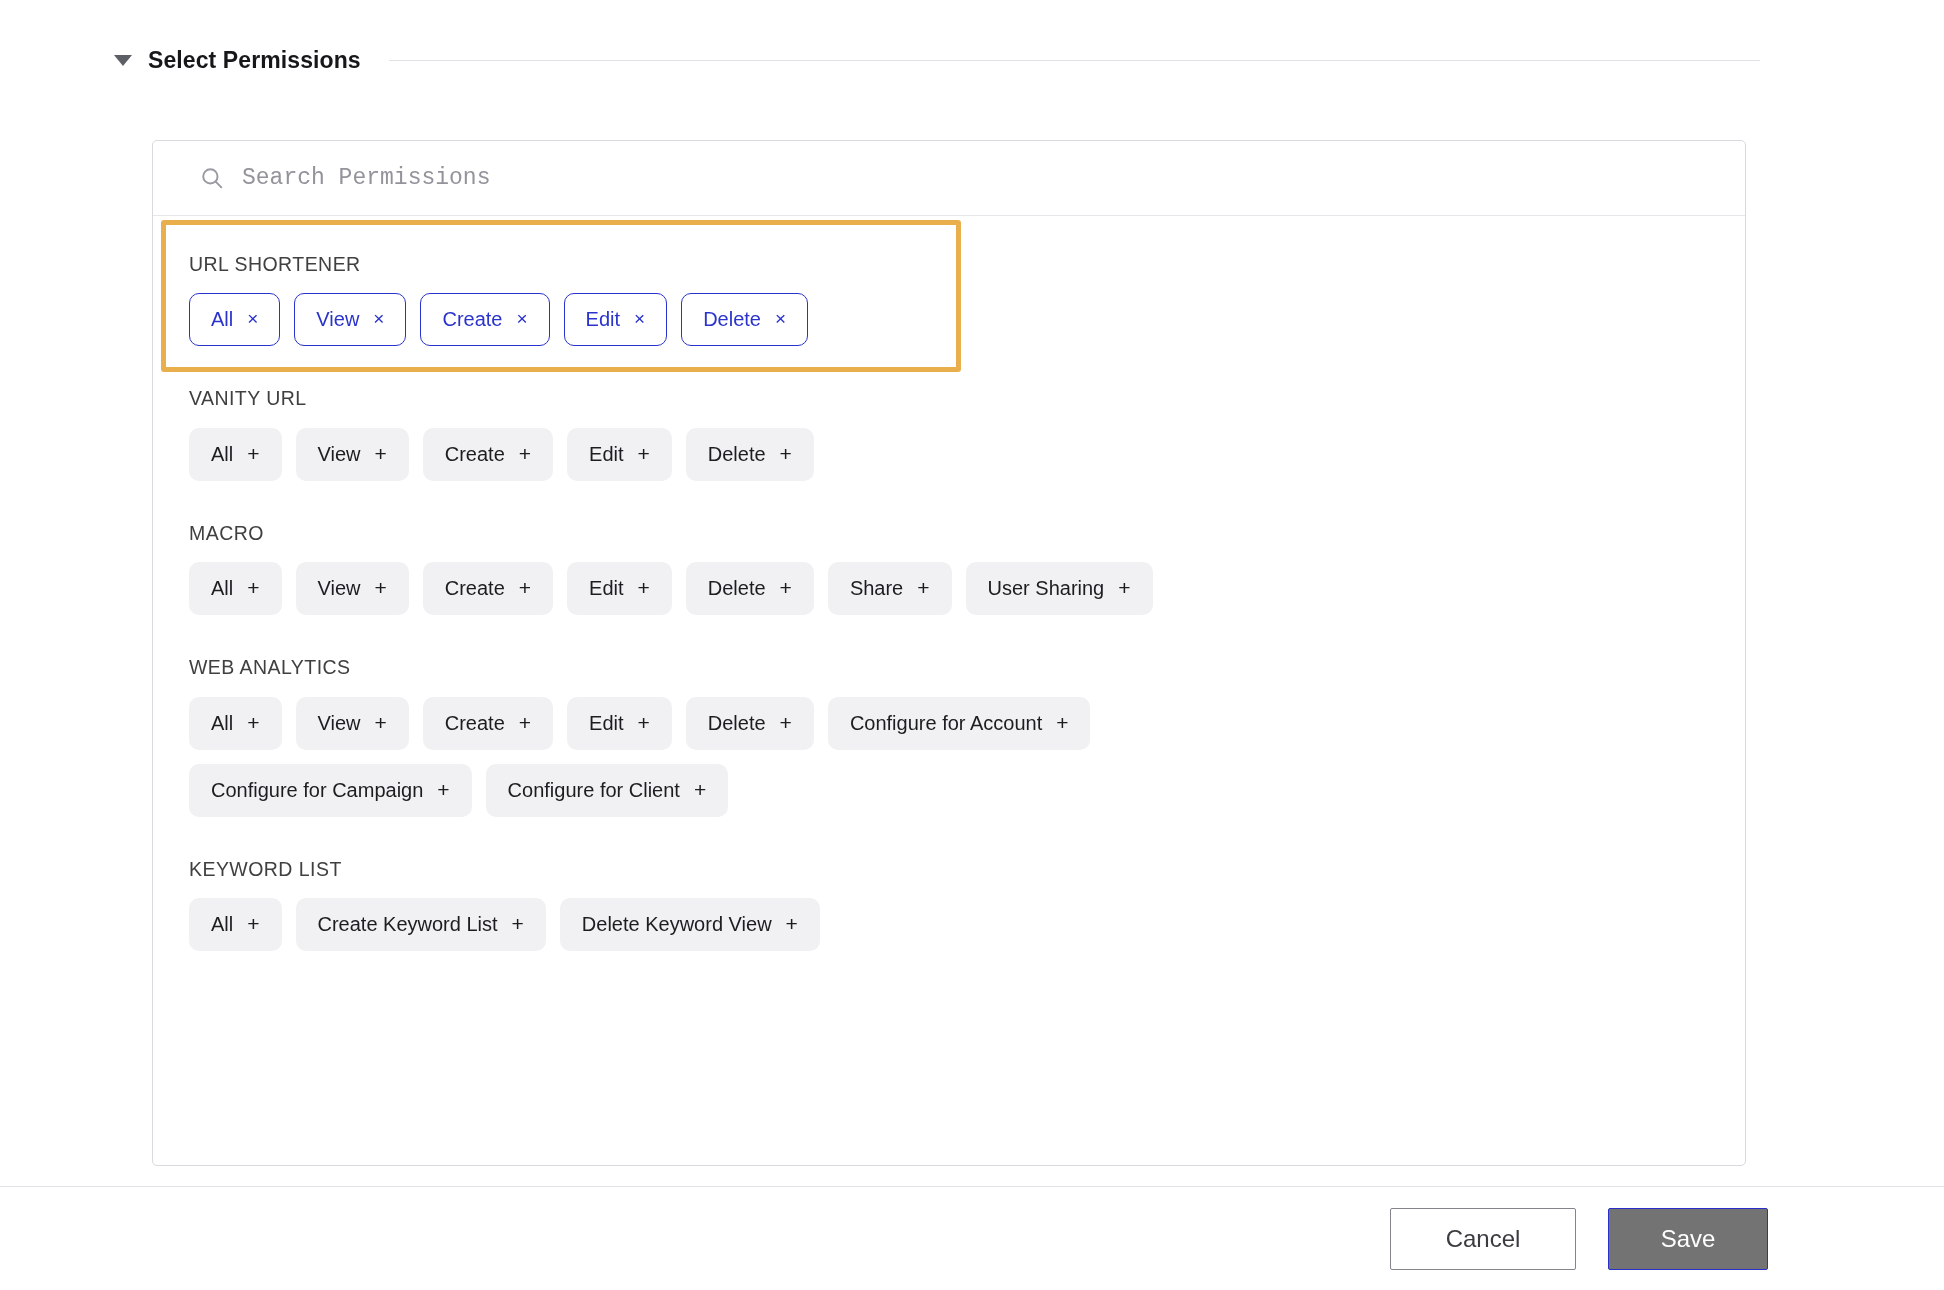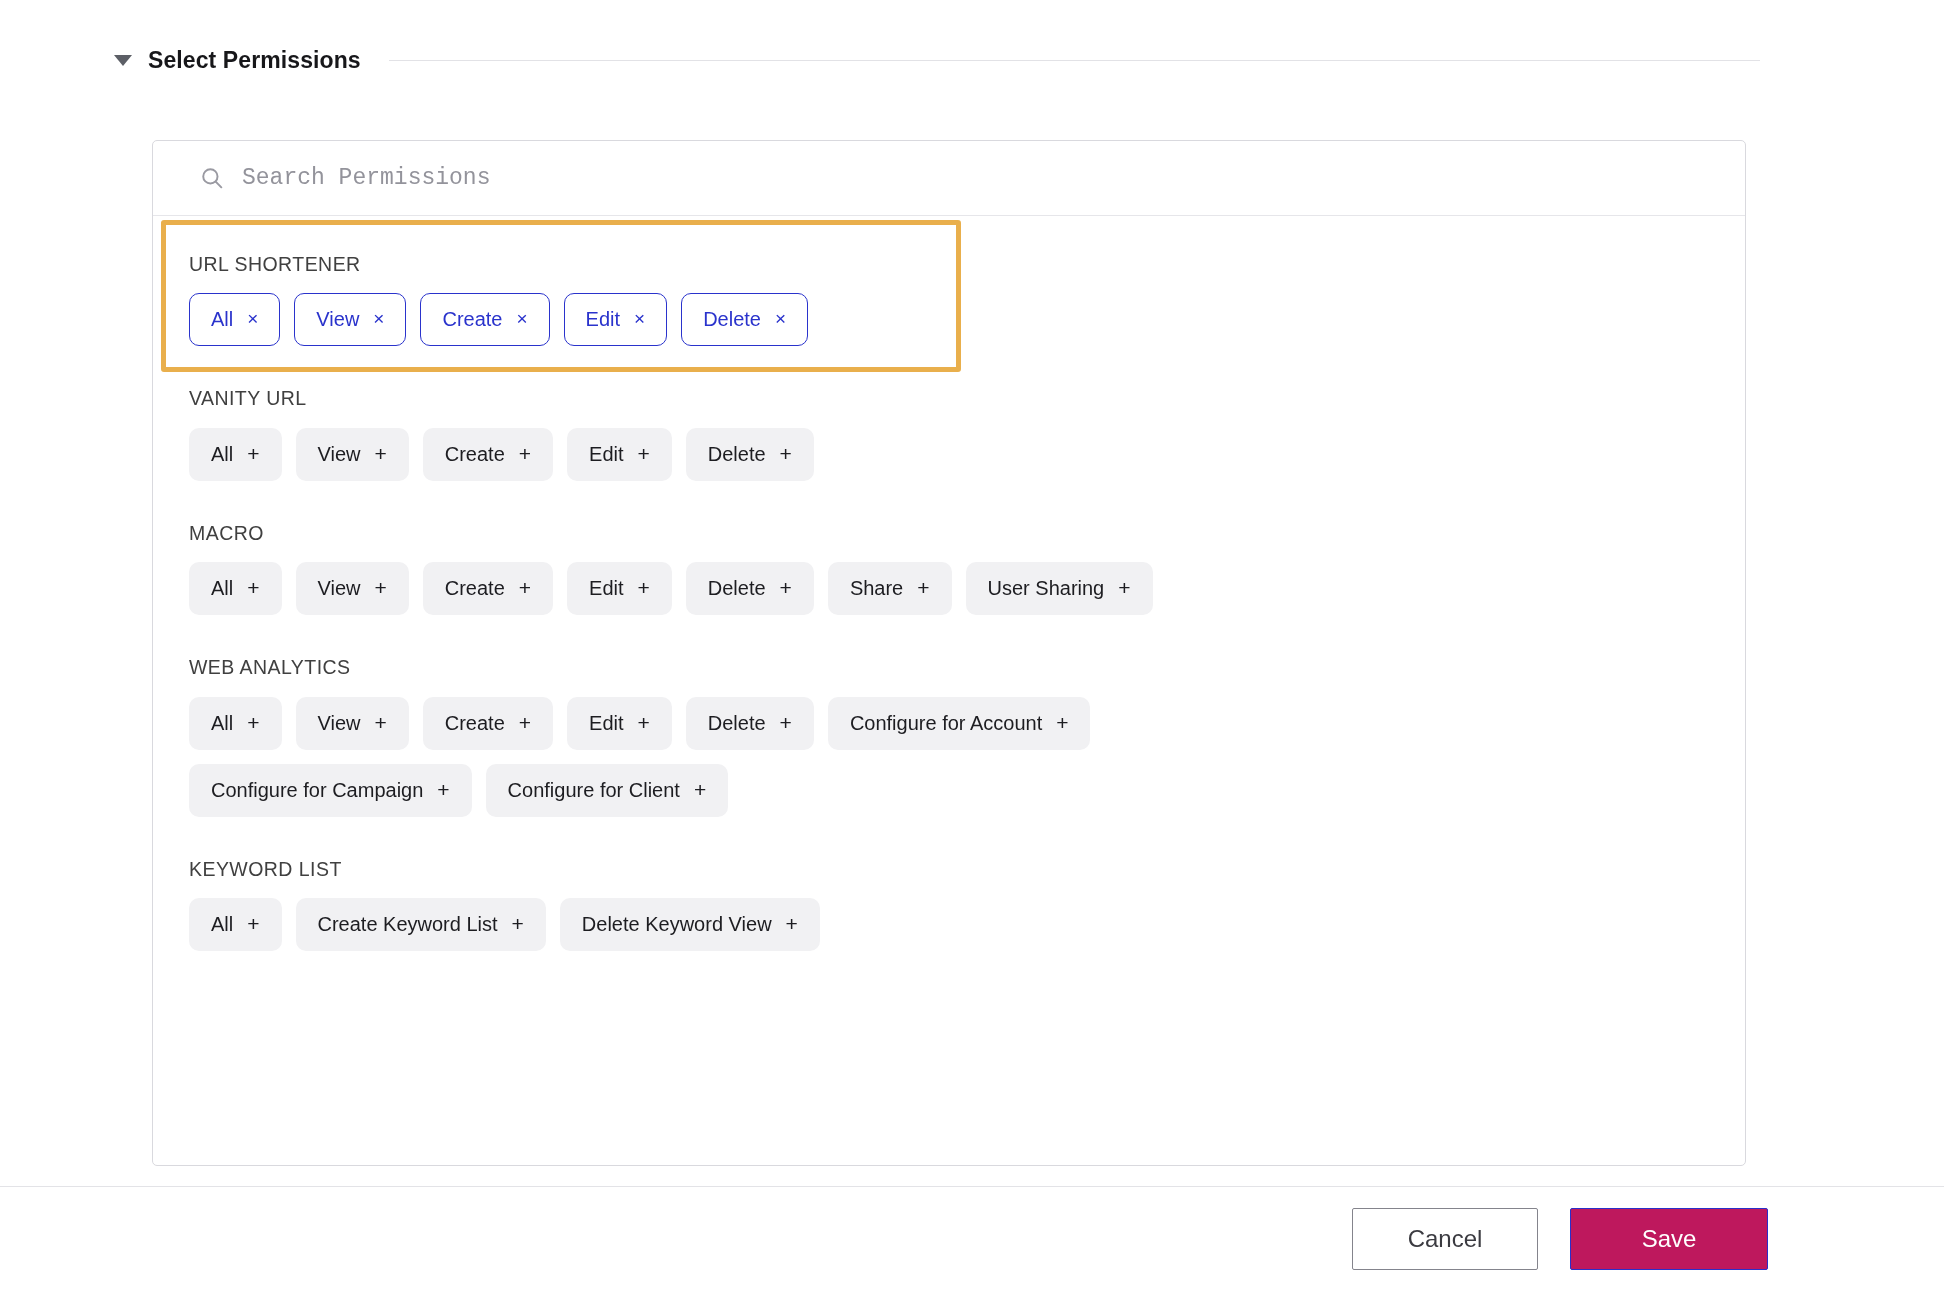--- a/index.html
+++ b/index.html
@@ -167,22 +167,22 @@
     align-items: center;
     justify-content: center;
   }
   .btn-cancel {
     width: 186px;
     background: #ffffff;
     border: 1px solid #84848c;
     color: #3b3b41;
   }
   .btn-save {
-    width: 198px;
-    background: #be185d;
+    width: 160px;
+    background: #737373;
     border: 1px solid #2b2fc9;
     color: #ffffff;
   }
 </style>
 </head>
 <body>
 
 <div class="page">
 
   <div class="section-header">

